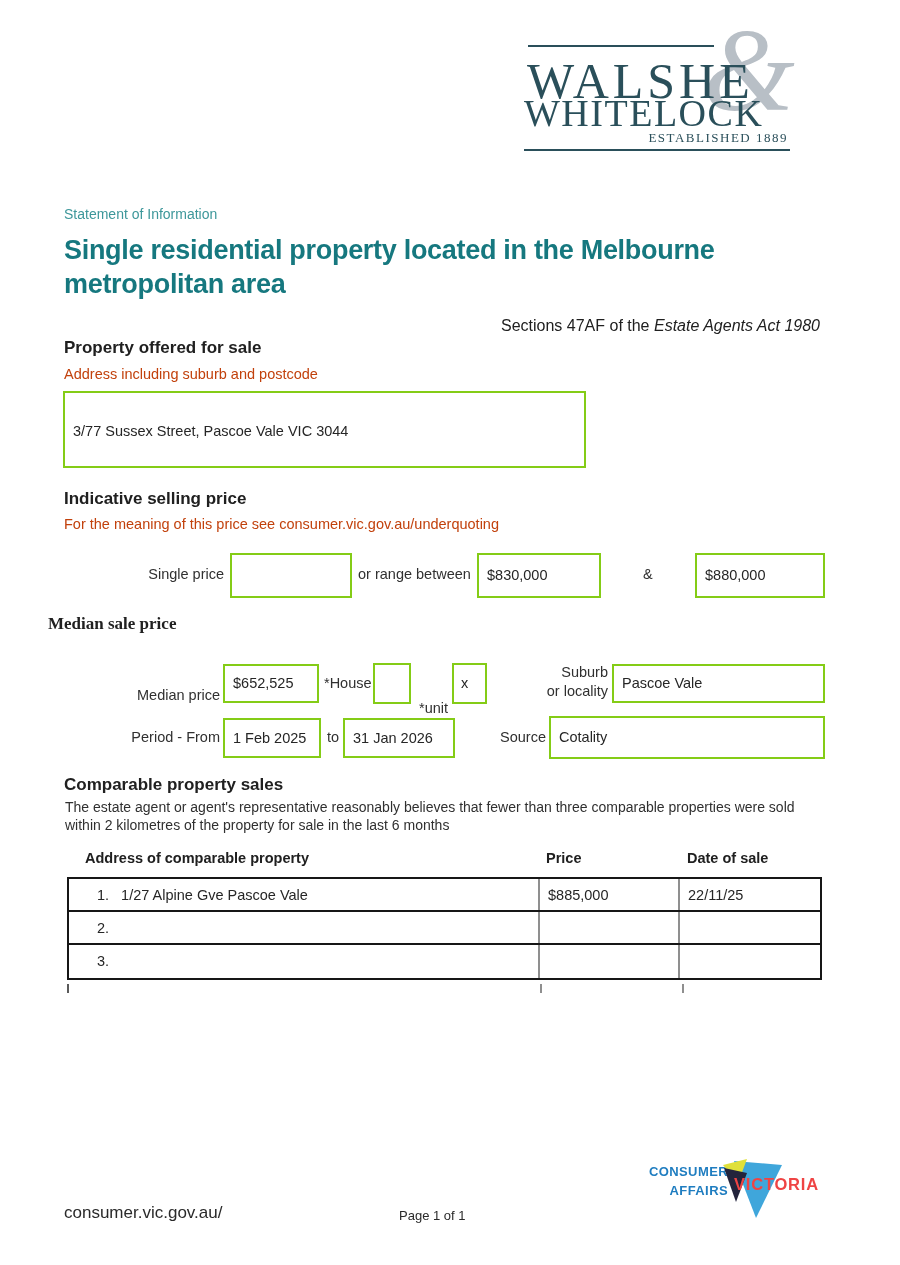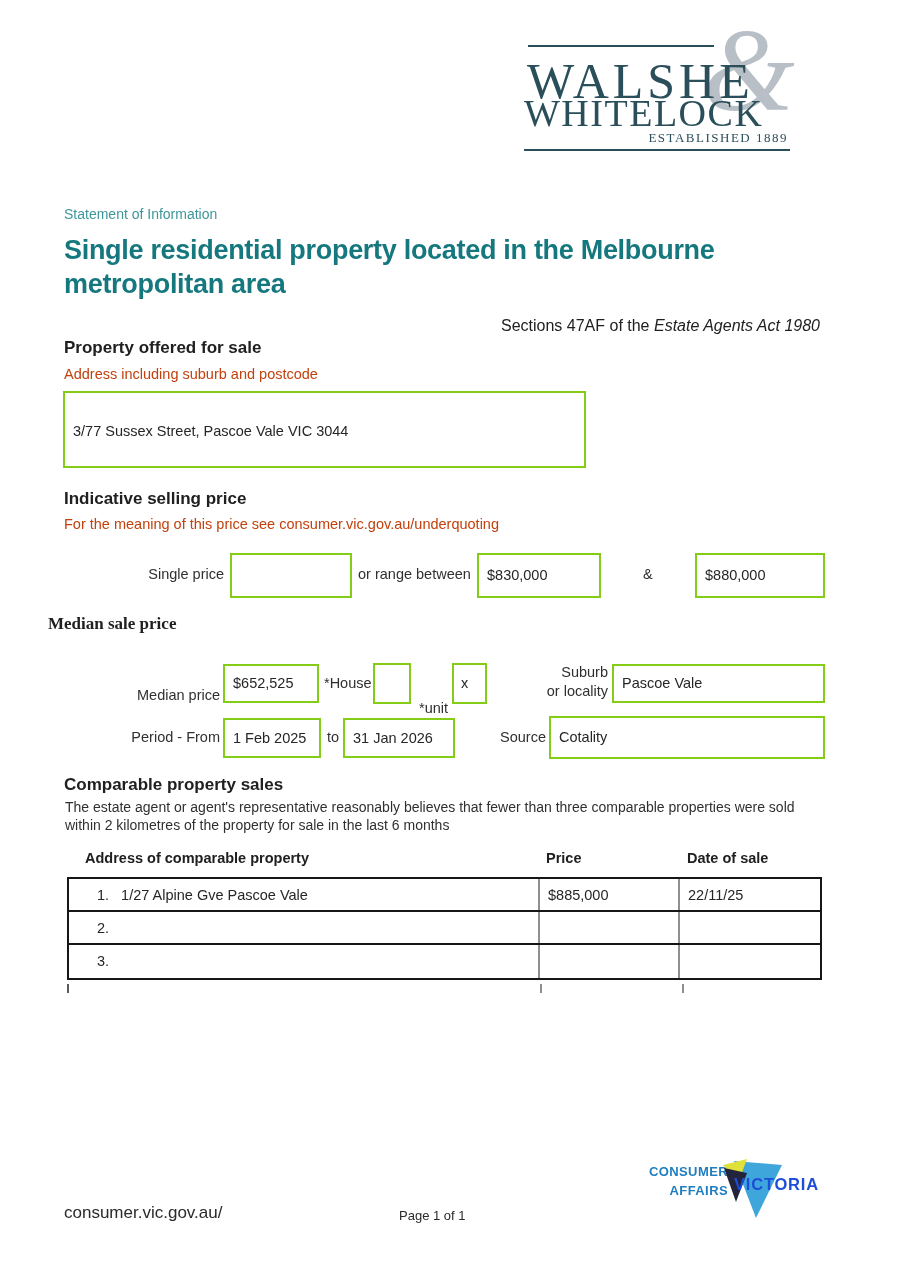--- a/index.html
+++ b/index.html
@@ -90,21 +90,21 @@
   .stub1 { left:67px;  background:#5a5a5a; }
   .stub2 { left:540px; background:#8f8f8f; }
   .stub3 { left:682px; background:#8f8f8f; }
 
   
   .cav-text { left:612px; top:1162px; width:116px; text-align:right;
               font-size:13px; font-weight:bold; color:#1f7dc0;
               line-height:19px; letter-spacing:0.4px; }
   .cav-tri  { left:719px; top:1156px; width:64px; height:64px; }
   .cav-vic  { left:734px; top:1175px; font-size:16.5px; font-weight:bold;
-              color:#1d4ed8; letter-spacing:0.8px; z-index:2; }
+              color:#ef4444; letter-spacing:0.8px; z-index:2; }
 
   .foot-url  { left:64px;  top:1203px; font-size:17px; color:#2a2a2a; }
   .foot-page { left:399px; top:1208px; font-size:13px; color:#2a2a2a; }
 </style>
 </head>
 <body>
 
 <div class="page">
 
   <div class="abs ww-rule-top"></div>

